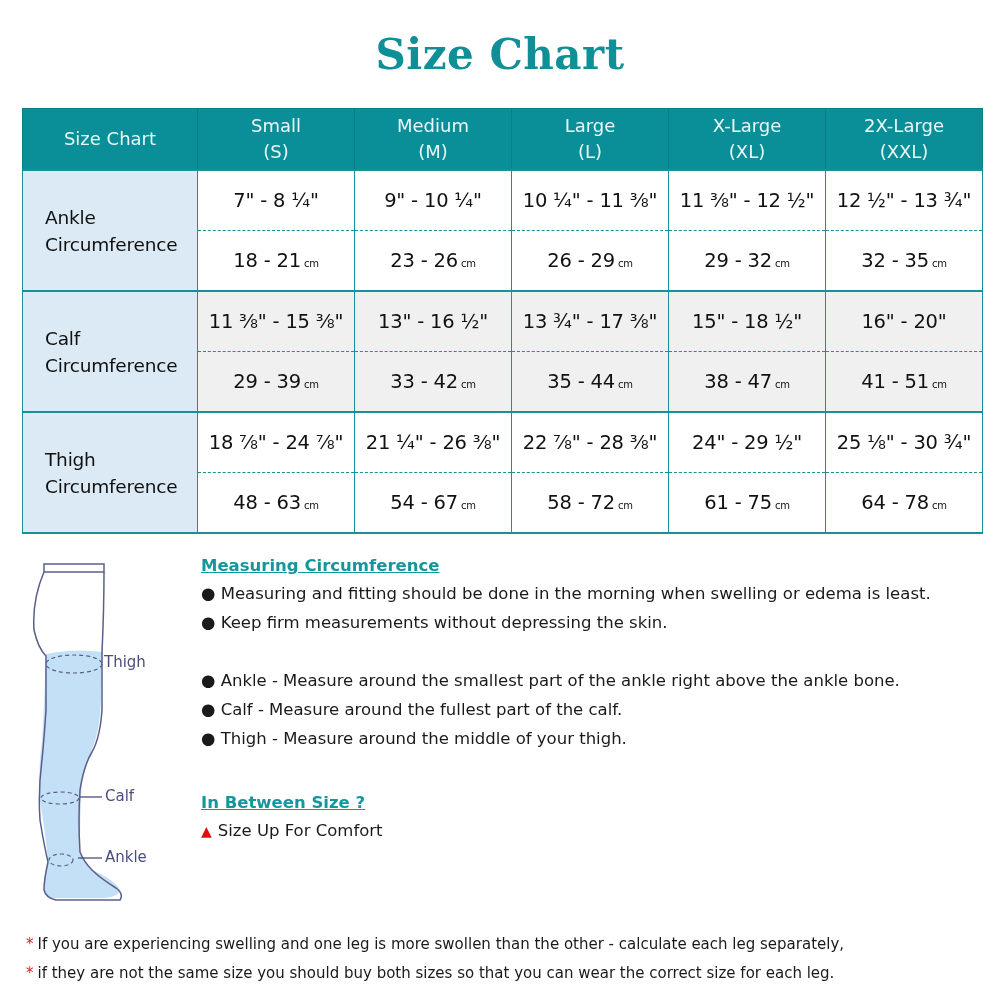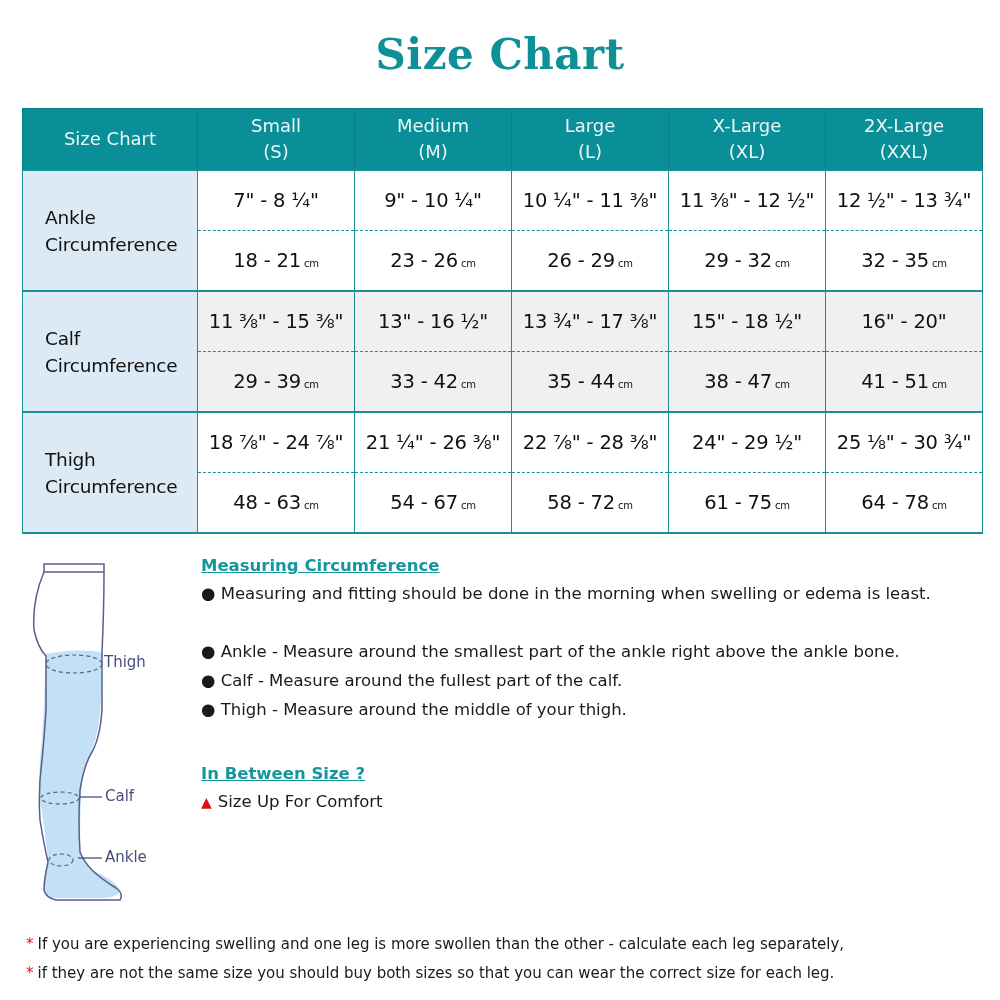--- a/index.html
+++ b/index.html
@@ -121,20 +121,21 @@
     <line x1="58" y1="298" x2="82" y2="298" stroke="#3d4270" stroke-width="1.2"></line>
   </svg>
   <div style="position:absolute;left:84px;top:93px;font-size:15px;color:#4a4f80;">Thigh</div>
   <div style="position:absolute;left:85px;top:227px;font-size:15px;color:#4a4f80;">Calf</div>
   <div style="position:absolute;left:85px;top:288px;font-size:15px;color:#4a4f80;">Ankle</div>
 </div>
 
 <div class="instr">
   <div class="h">Measuring Circumference</div>
   <div class="li">● Measuring and fitting should be done in the morning when swelling or edema is least.</div>
+  <div class="li">● Keep firm measurements without depressing the skin.</div>
   <div class="gap"></div>
   <div class="li">● Ankle - Measure around the smallest part of the ankle right above the ankle bone.</div>
   <div class="li">● Calf - Measure around the fullest part of the calf.</div>
   <div class="li">● Thigh - Measure around the middle of your thigh.</div>
   <div class="gap"></div>
   <div class="h h2">In Between Size ?</div>
   <div class="li"><span class="tri-up">▲</span><span>Size Up For Comfort</span></div>
 </div>
 
 <div class="foot">

